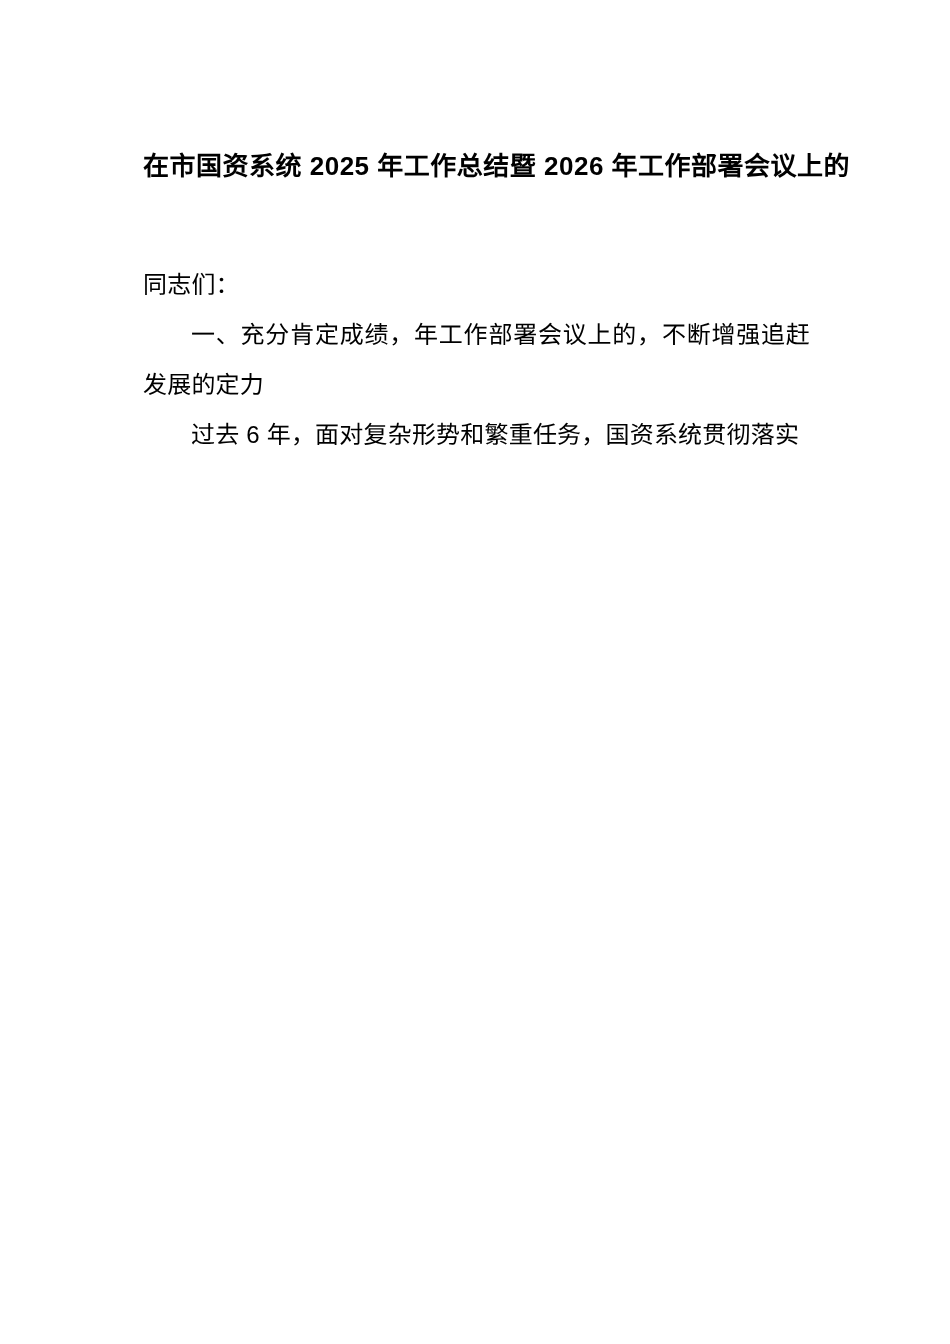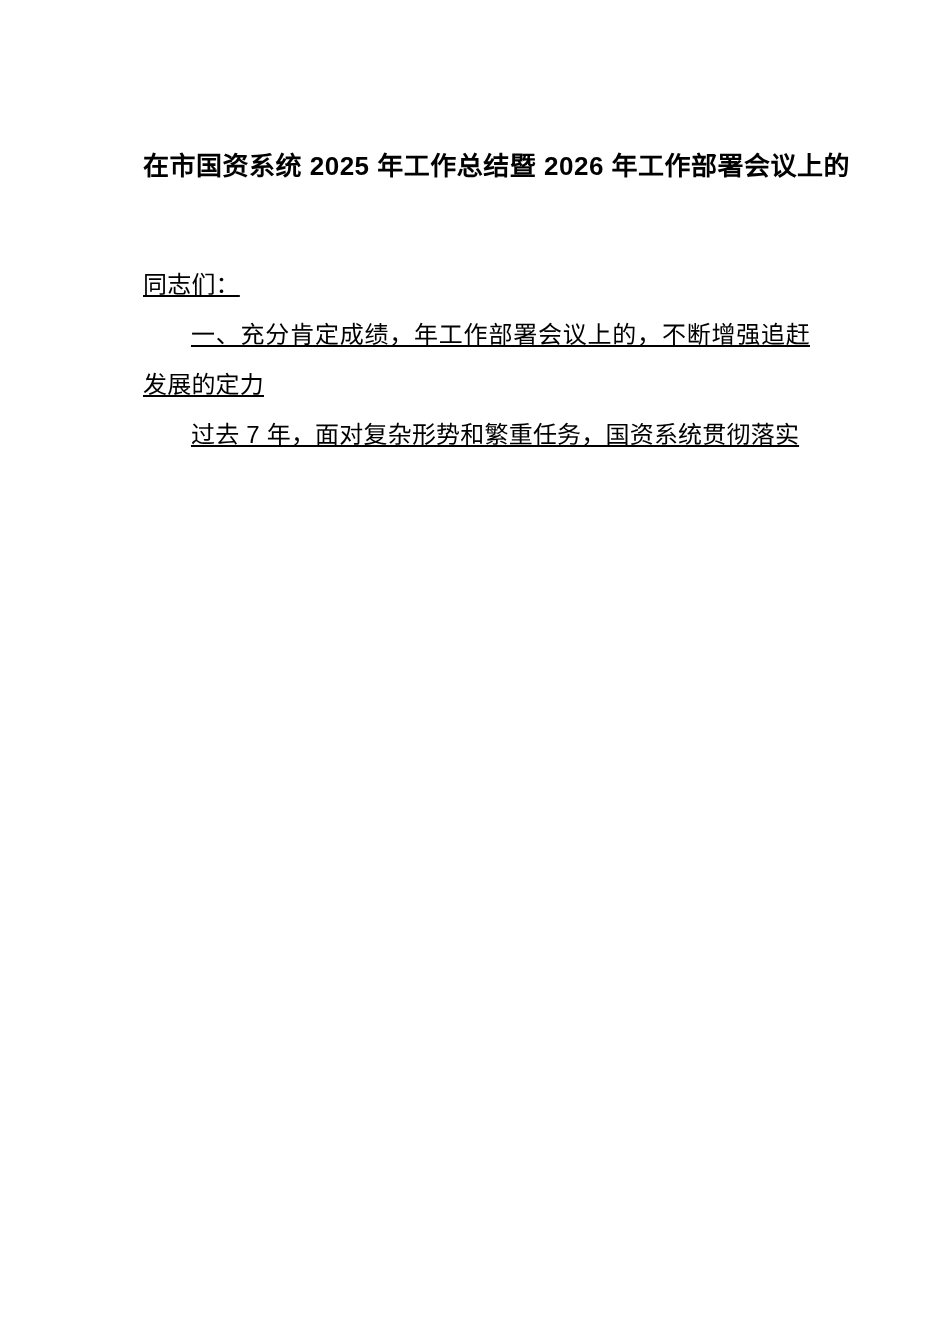--- a/index.html
+++ b/index.html
@@ -40,34 +40,33 @@
     font-size: 24px;
     line-height: 50px;
     text-align: justify;
     text-justify: inter-ideograph;
     letter-spacing: 0.2px;
   }
   .doc-body p {
     margin: 0;
     padding: 0;
     text-indent: 2em;
-    text-decoration: underline;
   }
   .doc-body p.salutation {
     text-indent: 0;
   }
 </style>
 </head>
 <body>
 
 <div class="page">
 
   <div class="doc-title">
     <span class="title-line">在市国资系统 2025 年工作总结暨 2026 年工作部署会议上的</span>
   </div>
 
   <div class="doc-body">
     <p class="salutation">同志们：</p>
     <p>一、充分肯定成绩，年工作部署会议上的，不断增强追赶发展的定力</p>
-    <p>过去 7 年，面对复杂形势和繁重任务，国资系统贯彻落实</p>
+    <p>过去 6 年，面对复杂形势和繁重任务，国资系统贯彻落实</p>
   </div>
 
 </div>
 
 </body></html>

